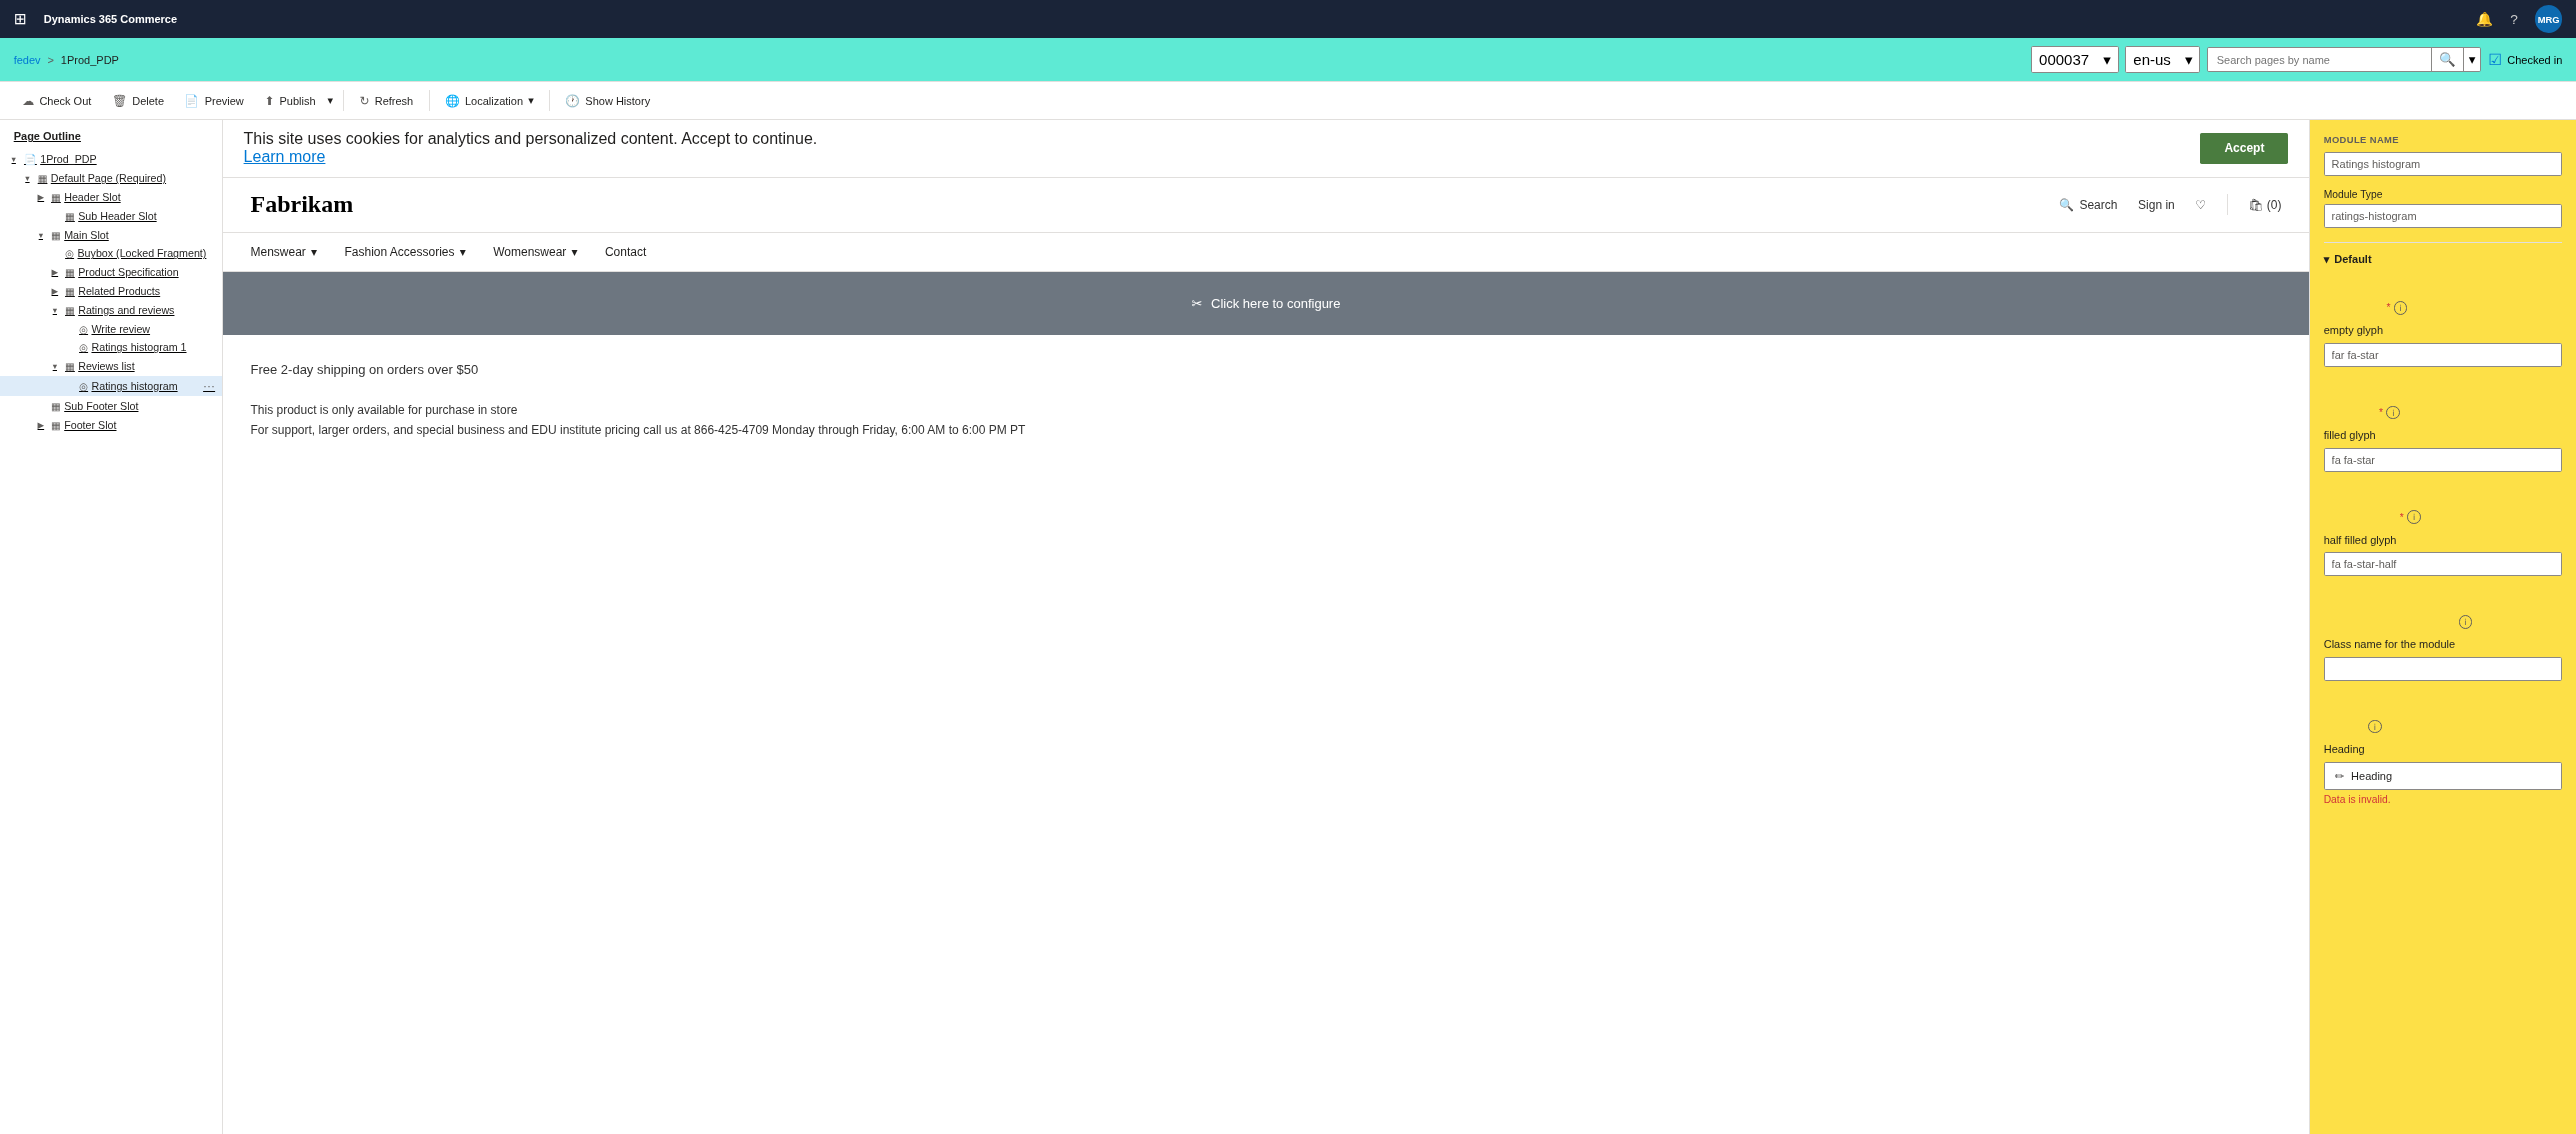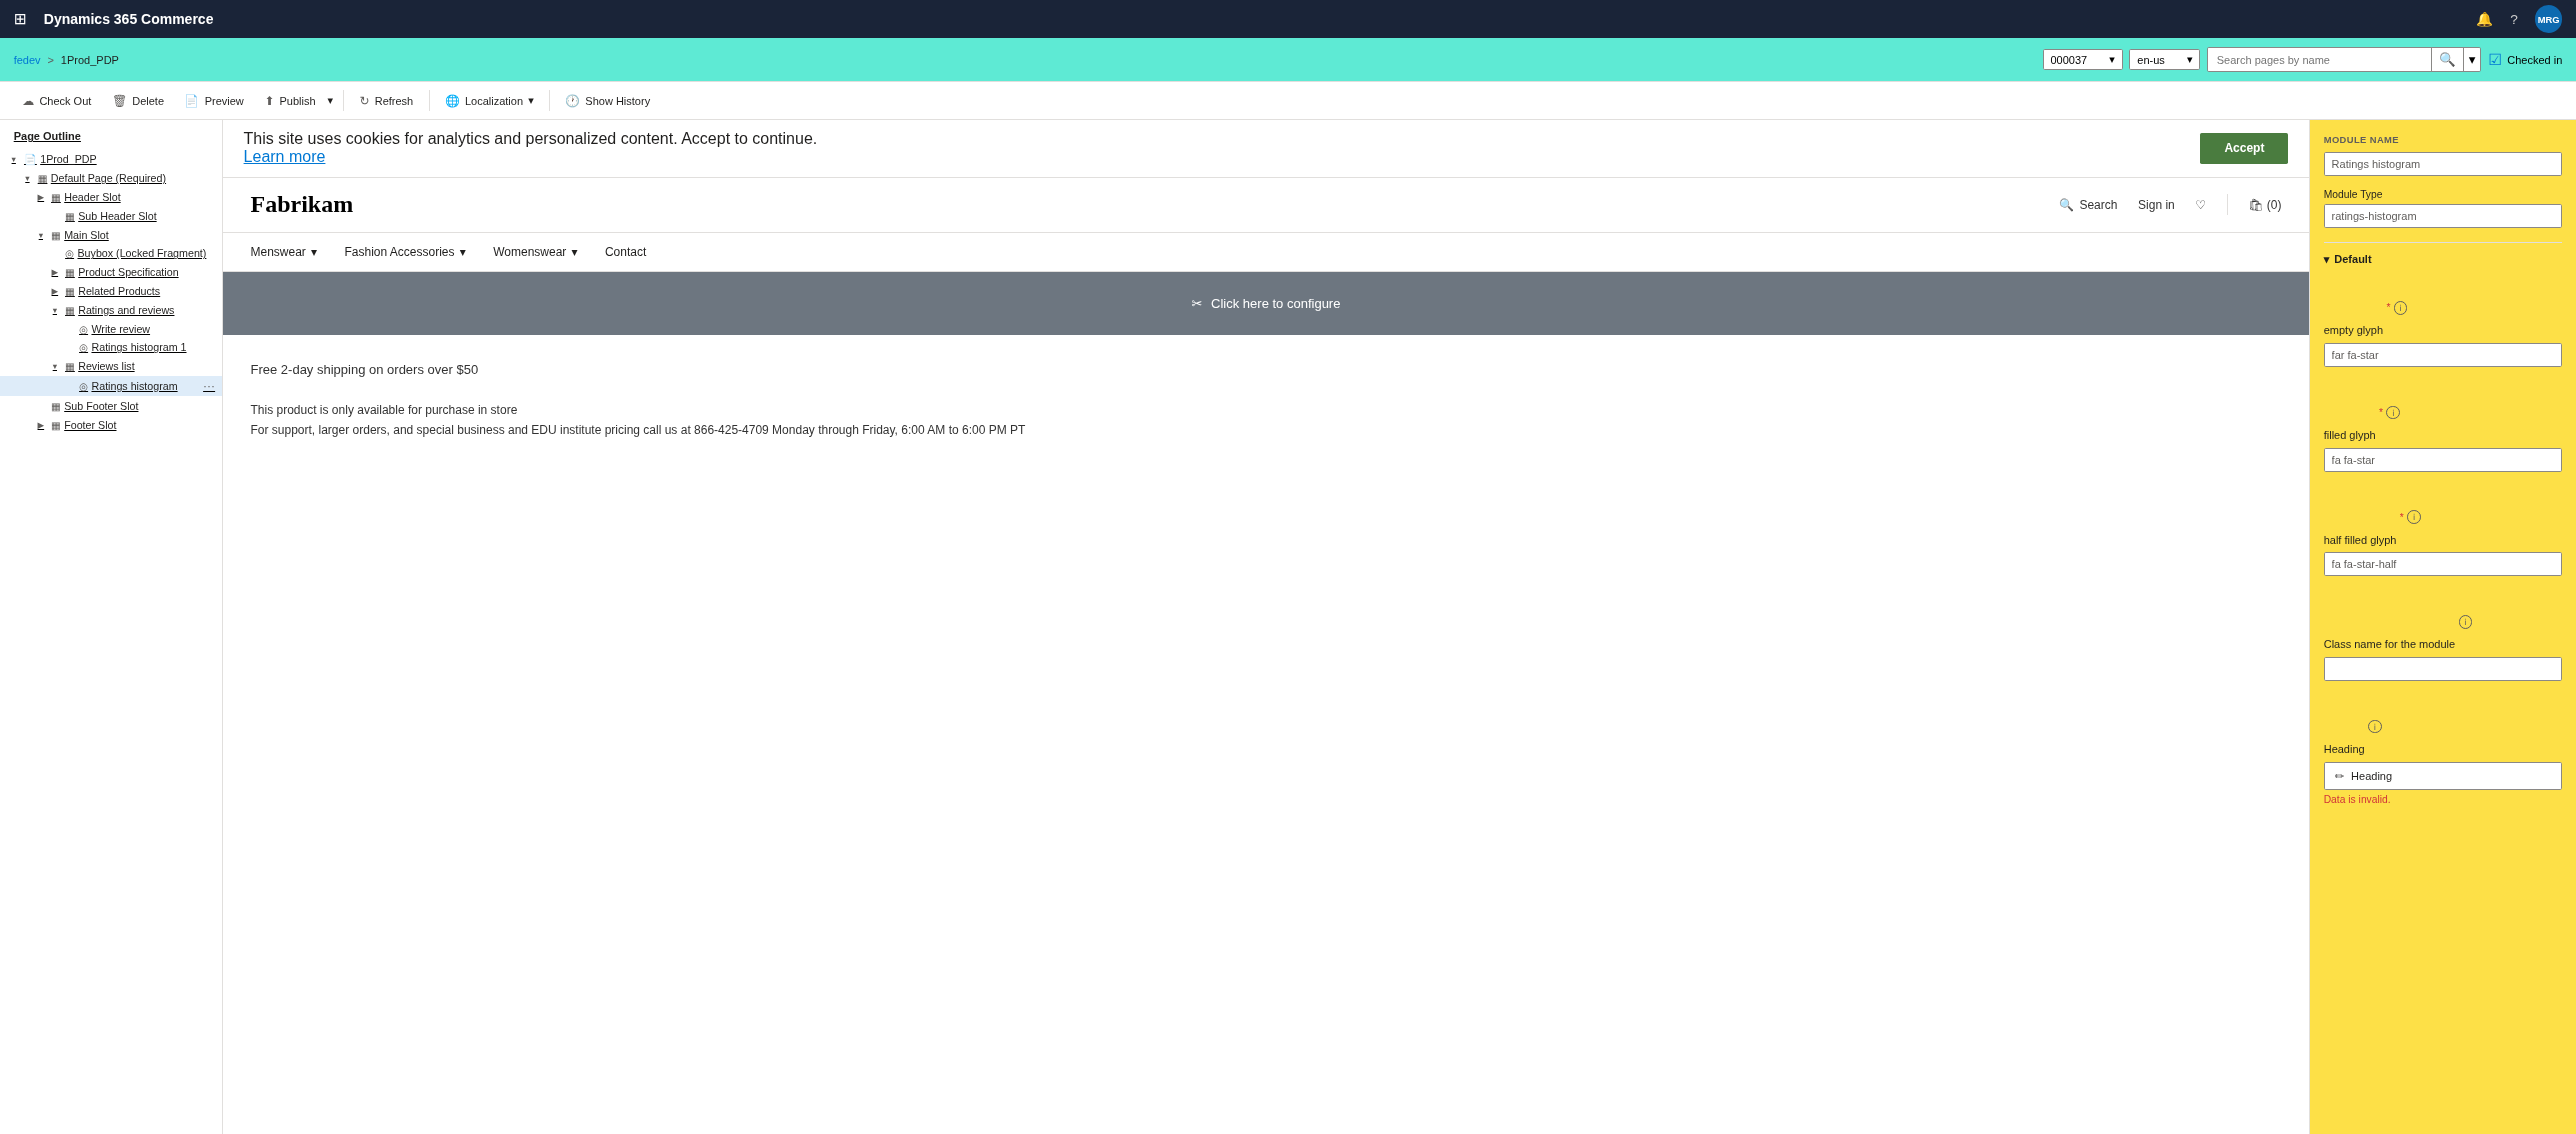--- a/index.html
+++ b/index.html
@@ -8,21 +8,21 @@
     
     .top-nav {
       background: #1a2438;
       height: 38px;
       display: flex;
       align-items: center;
       padding: 0 13.7px;
       gap: 10.3px;
     }
     .top-nav .grid-icon { color: #fff; font-size: 15.4px; cursor: pointer; margin-right: 6.9px; }
-    .top-nav .app-title { color: #fff; font-size: 14px; font-weight: 600; flex: 1; }
+    .top-nav .app-title { color: #fff; font-size: 11px; font-weight: 600; flex: 1; }
     .top-nav .nav-icons { display: flex; gap: 17px; align-items: center; }
     .top-nav .nav-icon { color: #ccc; font-size: 13.7px; cursor: pointer; }
     .top-nav .avatar {
       width: 27.5px; height: 27.5px; border-radius: 50%;
       background: #0e6ab0; color: #fff; font-size: 9.4px; font-weight: 700;
       display: flex; align-items: center; justify-content: center; cursor: pointer;
     }
 
     
     .breadcrumb-bar {
@@ -42,24 +42,24 @@
       display: flex;
       align-items: center;
       gap: 6.9px;
     }
     .dropdown-select {
       display: flex;
       align-items: center;
       border: 0.9px solid #8a8886;
       border-radius: 1.7px;
       padding: 3.4px 6.9px;
-      font-size: 11px;
-      background: #fff;
-      cursor: pointer;
-      gap: 22px;
+      font-size: 15px;
+      background: #fff;
+      cursor: pointer;
+      gap: 14px;
     }
     .search-pages-container {
       display: flex;
       border: 0.9px solid #8a8886;
       border-radius: 1.7px;
       overflow: hidden;
     }
     .search-pages-input {
       border: none;
       padding: 4.3px 8.6px;

